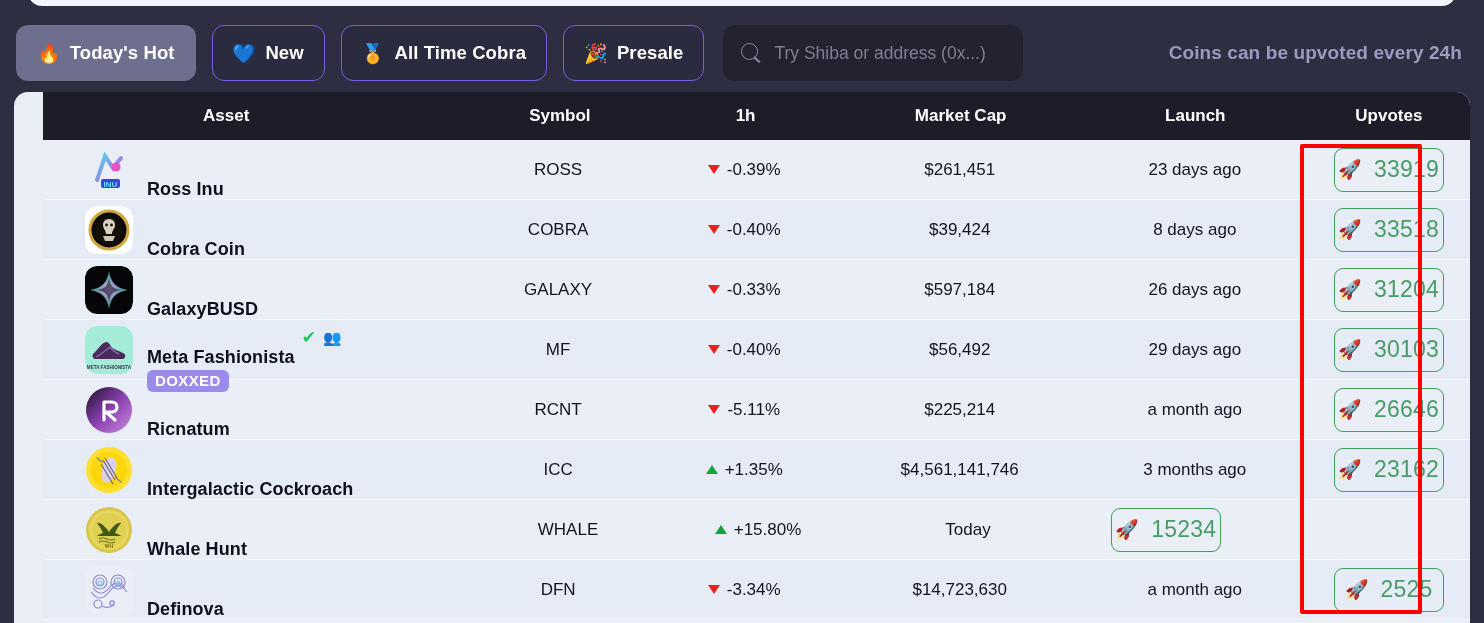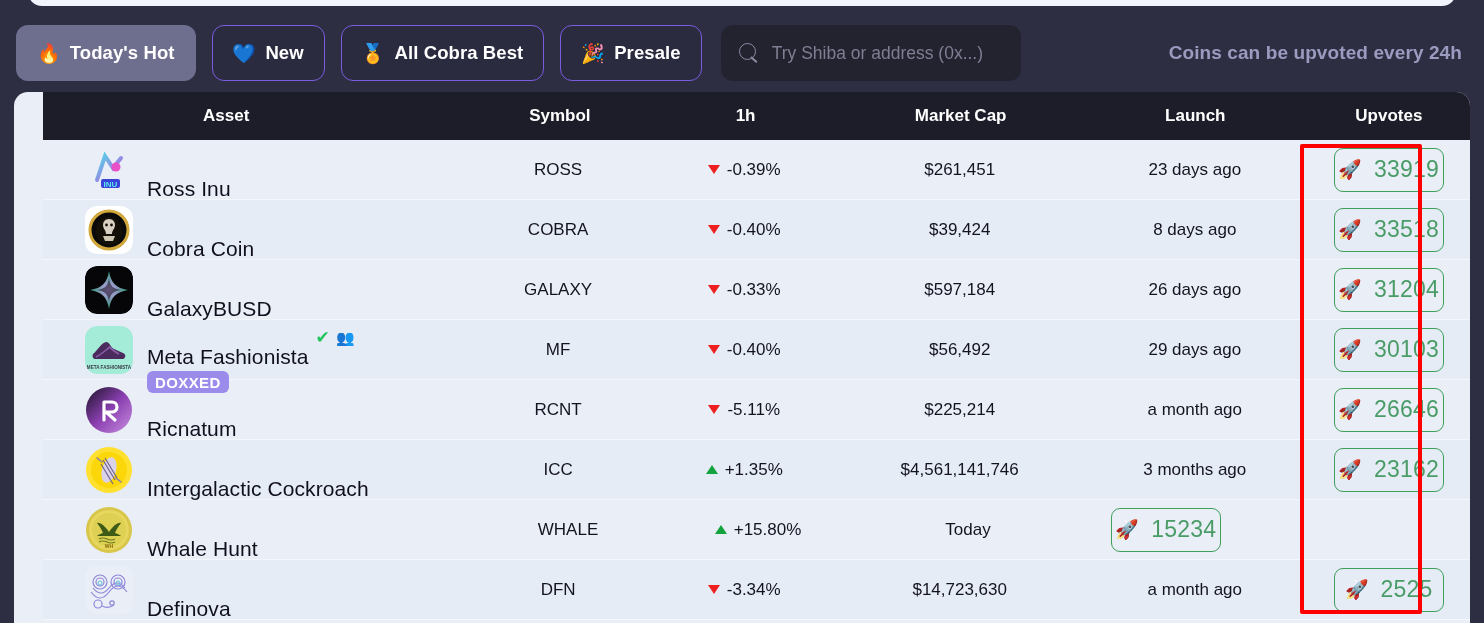--- a/index.html
+++ b/index.html
@@ -190,22 +190,22 @@
     overflow: hidden;
     display: block;
   }
   .asset-text { display: flex; flex-direction: column; gap: 2px; }
   .asset-name-line {
     display: flex;
     align-items: center;
     gap: 7px;
   }
   .asset-name {
-    font-size: 21px;
-    font-weight: 400;
+    font-size: 18px;
+    font-weight: 700;
     color: #10101c;
     letter-spacing: .1px;
     white-space: nowrap;
     margin-top: 39px;
   }
   .badge-doxxed {
     align-self: flex-start;
     background: #9b8cec;
     color: #ffffff;
     font-size: 15px;
@@ -280,21 +280,21 @@
       <span>Today's Hot</span>
     </button>
 
     <button class="filter-btn">
       <span class="emj">💙</span>
       <span>New</span>
     </button>
 
     <button class="filter-btn">
       <span class="emj">🏅</span>
-      <span>All Cobra Best</span>
+      <span>All Time Cobra</span>
     </button>
 
     <button class="filter-btn">
       <span class="emj">🎉</span>
       <span>Presale</span>
     </button>
 
     <div class="search-box">
       <span class="search-icon"></span>
       <input class="search-input" type="text" placeholder="Try Shiba or address (0x...)" style="">

